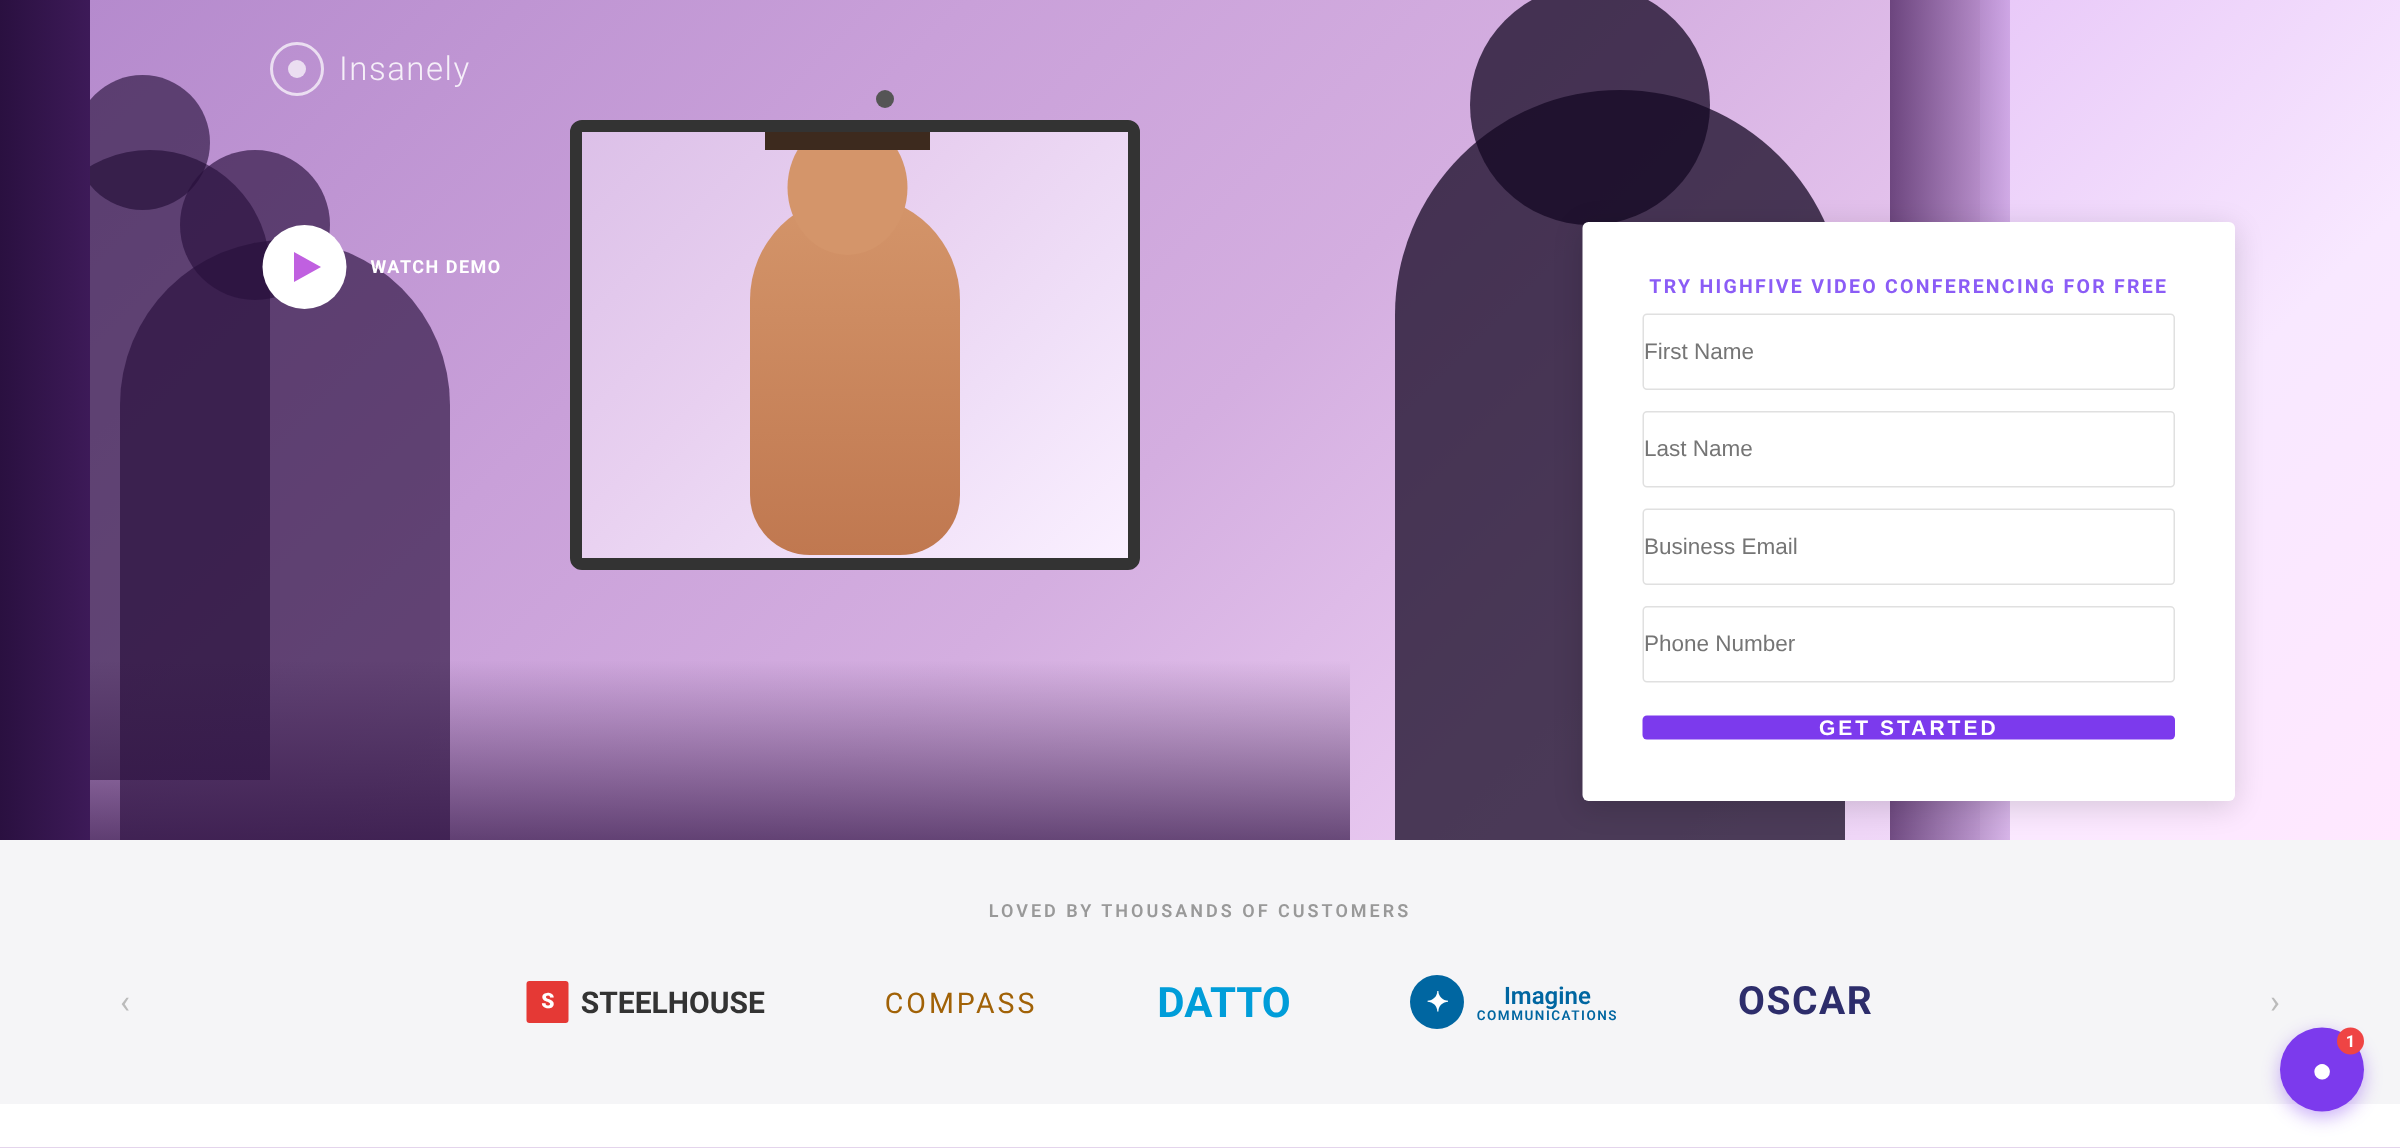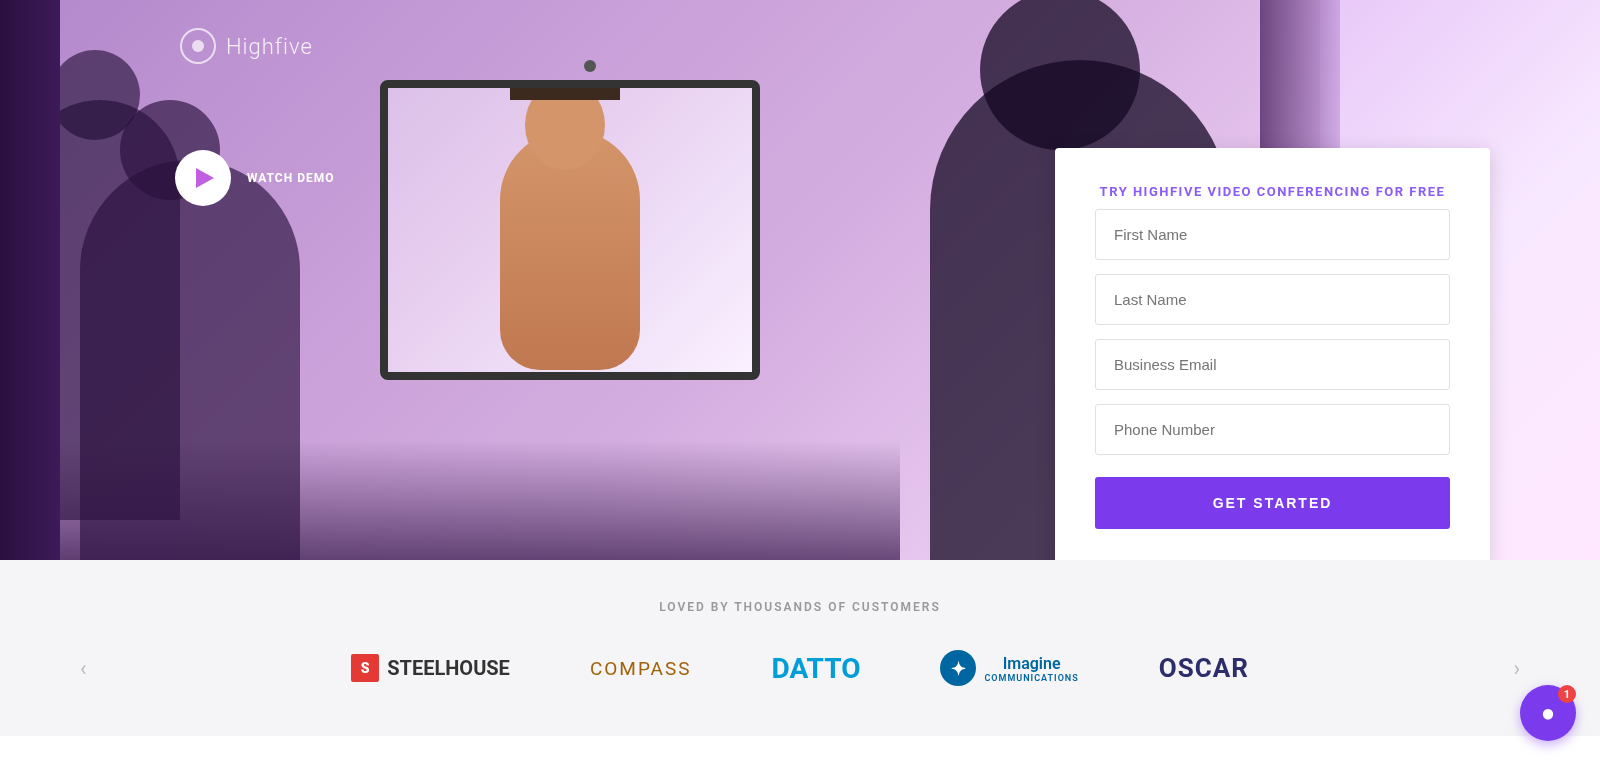--- a/index.html
+++ b/index.html
@@ -310,33 +310,32 @@
 
     .form-subtitle {
       color: #555;
       font-size: 15px;
       text-align: center;
       margin-bottom: 28px;
     }
 
     .form-field {
       width: 100%;
-      padding: 16px 18px;
+      padding: 16px 0;
       border: 1px solid #e0e0e0;
       border-radius: 3px;
       font-size: 15px;
       color: #999;
       margin-bottom: 14px;
       outline: none;
       background: white;
     }
 
     .get-started-btn {
       width: 100%;
-      padding: 18px;
       background: #7c3aed;
       color: white;
       border: none;
       border-radius: 3px;
       font-size: 14px;
       font-weight: 700;
       letter-spacing: 2px;
       cursor: pointer;
       margin-top: 8px;
     }
@@ -506,21 +505,21 @@
     </div>
   </div>
 
   <div class="person-right"></div>
   <div class="window-right"></div>
 
   <div class="logo">
     <div class="logo-icon">
       <div class="logo-inner"></div>
     </div>
-    <span class="logo-text">Highfive</span>
+    <span class="logo-text">Insanely</span>
   </div>
 
   <div class="hero-text">
     <div class="watch-demo">
       <div class="play-btn">
         <div class="play-triangle"></div>
       </div>
       <span class="watch-demo-text">WATCH DEMO</span>
     </div>
   </div>

